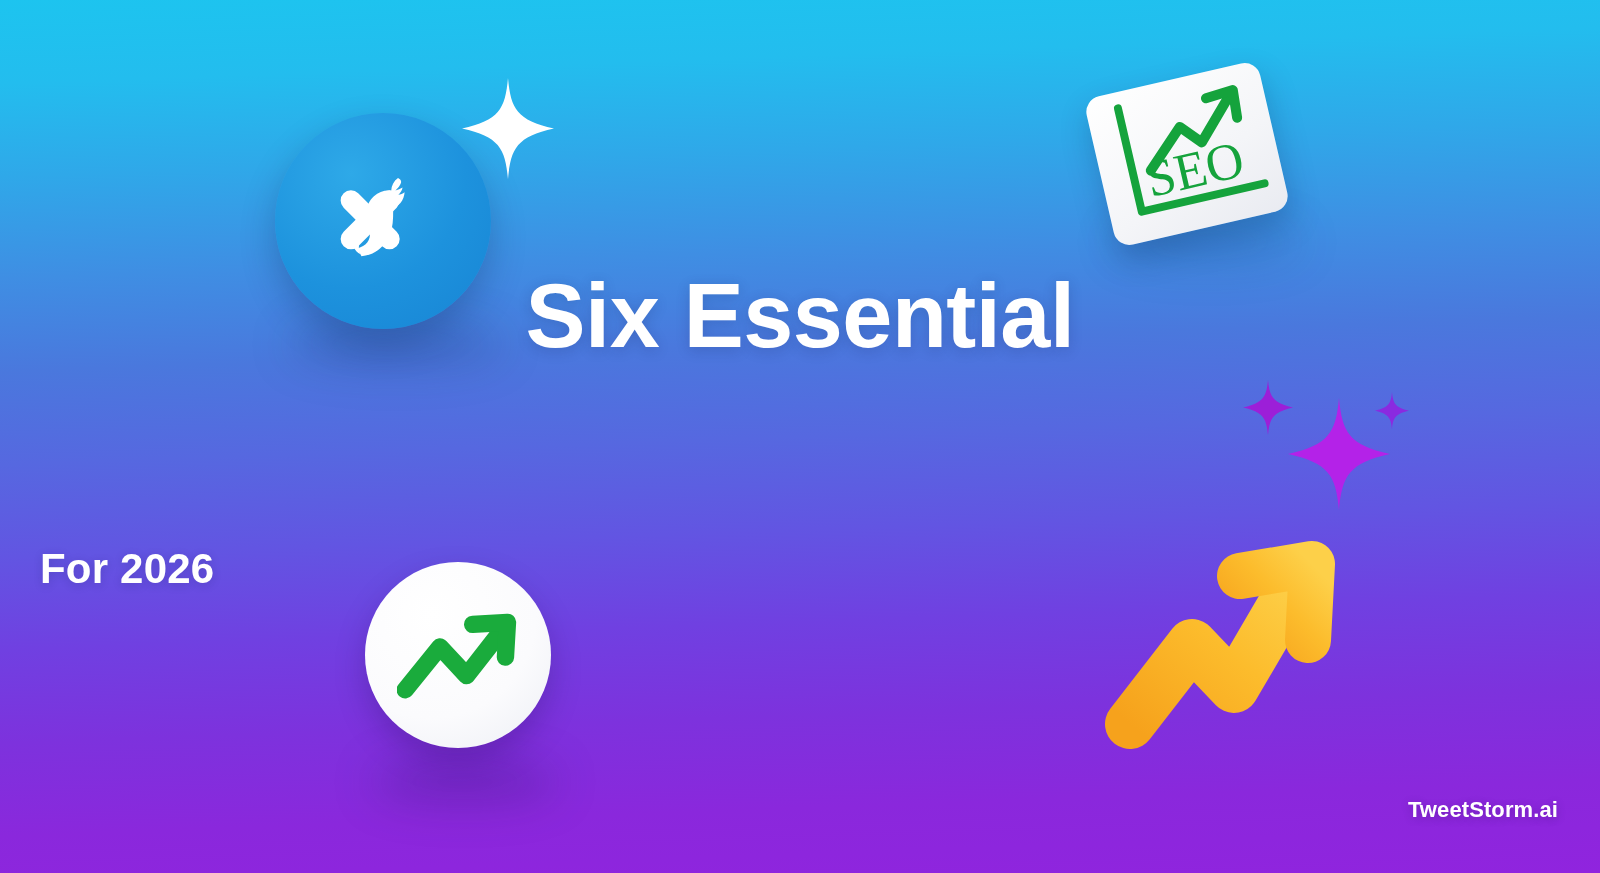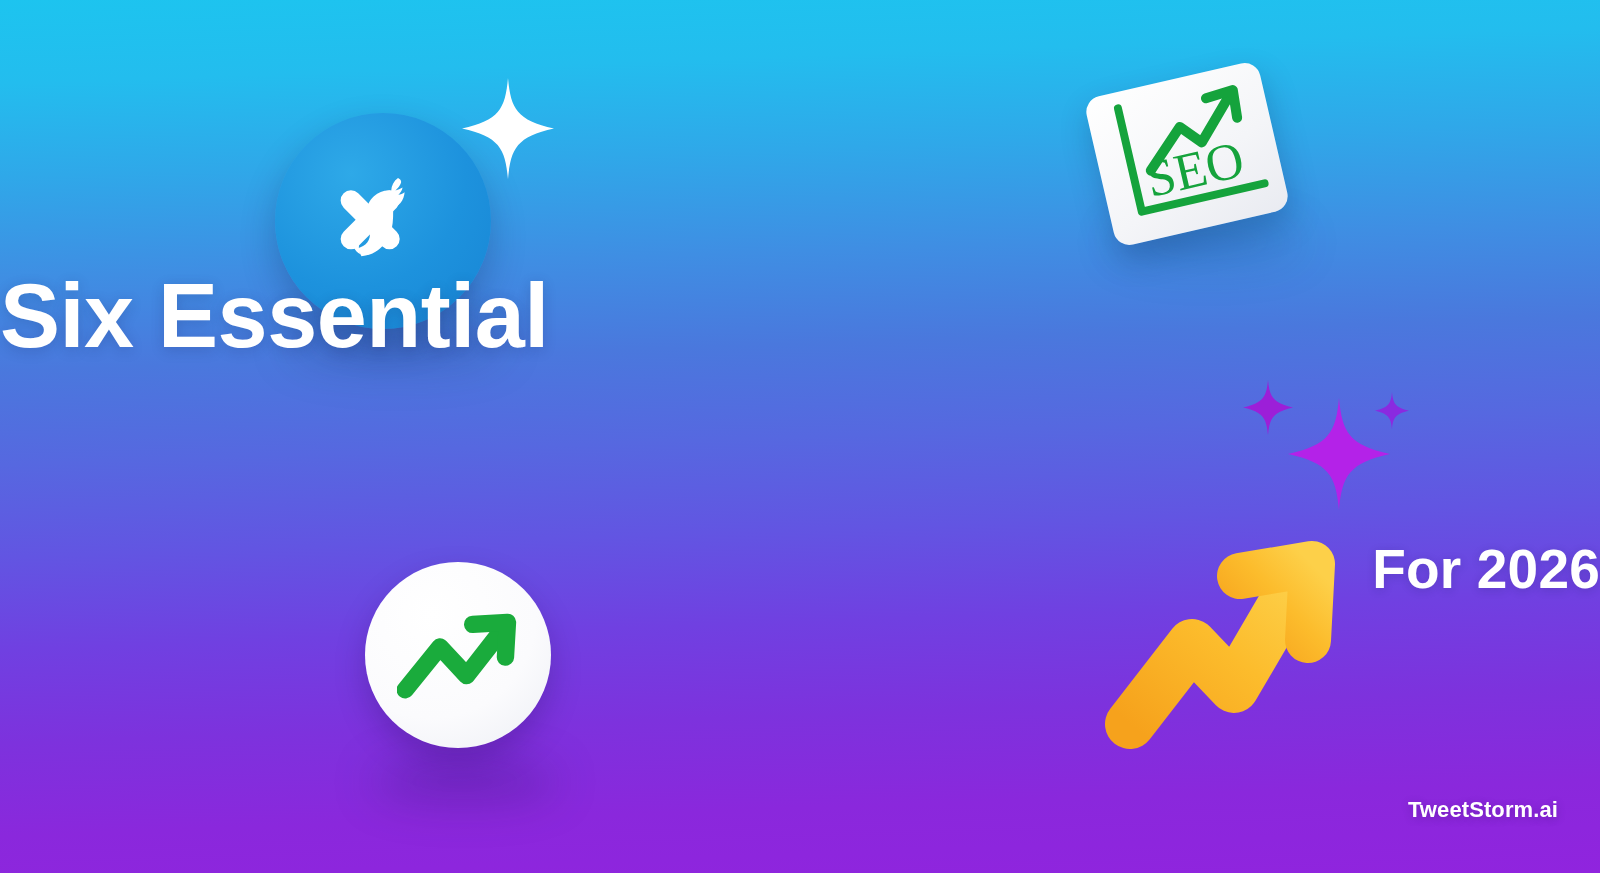--- a/index.html
+++ b/index.html
@@ -80,33 +80,33 @@
   }
   .trend-circle svg { position:absolute; left:17%; top:22%; width:66%; height:56%; }
 
   
   .orange-arrow { position:absolute; left:1120px; top:548px; width:222px; height:190px; }
   .orange-arrow svg { width:100%; height:100%; overflow:visible; }
 
   
   .headline {
     position:absolute; left:0; top:252px; width:1600px;
-    text-align:left; color:#ffffff;
+    text-align:center; color:#ffffff;
     font-weight:bold; font-size:90px; line-height:128px;
     letter-spacing:-0.5px;
     text-shadow:0 3px 14px rgba(25,30,90,0.20);
     white-space:nowrap;
   }
   .headline .l1 { display:block; }
   .headline .l2 { display:block; }
 
   .subline {
     position:absolute; left:0; top:543px; width:1600px;
-    text-align:right; color:#ffffff;
-    font-weight:bold; font-size:55px; line-height:52px;
+    text-align:left; color:#ffffff;
+    font-weight:bold; font-size:42px; line-height:52px;
     letter-spacing:0.2px;
     text-shadow:0 2px 10px rgba(25,30,90,0.20);
     padding-left:40px;
   }
 
   .brand {
     position:absolute; right:42px; bottom:50px;
     color:#ffffff; font-weight:bold; font-size:22px;
     letter-spacing:0.1px;
     text-shadow:0 2px 8px rgba(30,10,80,0.25);

